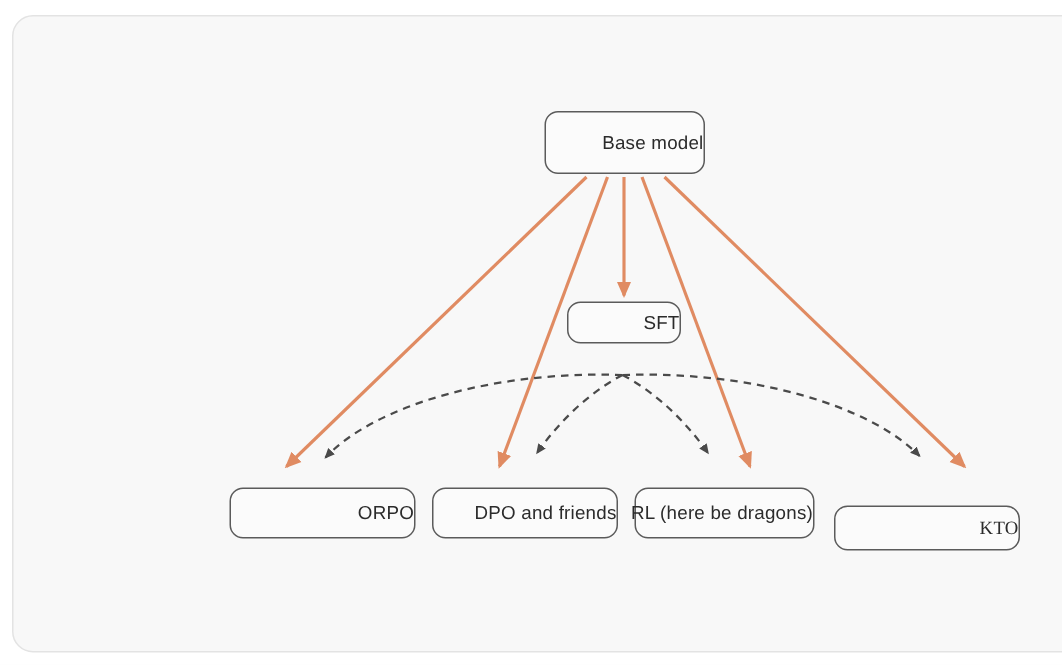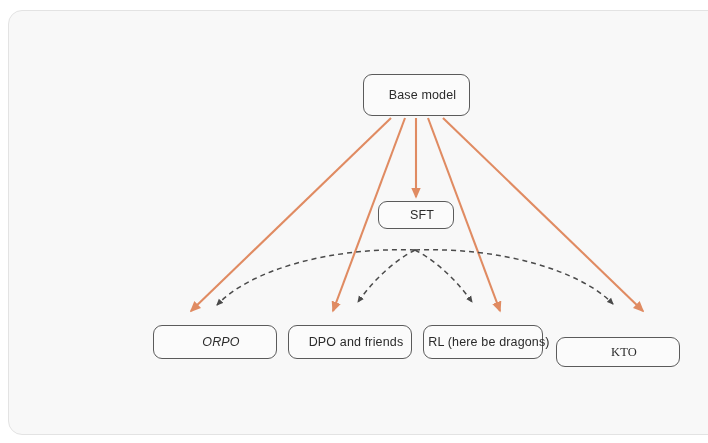--- a/index.html
+++ b/index.html
@@ -35,21 +35,21 @@
     height: 443px;
   }
   .node-box {
     position: absolute;
     box-sizing: border-box;
     background: #fbfbfb;
     border: 1.4px solid #5b5b5b;
     border-radius: 9px;
     display: flex;
     align-items: center;
-    justify-content: center;
+    justify-content: flex-end;
     color: #2b2b2b;
     font-size: 12.5px;
     font-family: "Liberation Sans", sans-serif;
     letter-spacing: 0.15px;
     white-space: nowrap;
     padding-left: 12px;
   }
   .node-label {
     pointer-events: none;
   }
@@ -88,21 +88,21 @@
   </svg>
 
   <div class="node-box" style="left:363px; top:74px; width:107px; height:42px;">
     <span class="node-label">Base model</span>
   </div>
 
   <div class="node-box" style="left:378px; top:201px; width:76px; height:28px;">
     <span class="node-label">SFT</span>
   </div>
 
-  <div class="node-box" style="left:153px; top:325px; width:124px; height:34px;font-style:italic;">
+  <div class="node-box" style="left:153px; top:325px; width:124px; height:34px;">
     <span class="node-label">ORPO</span>
   </div>
 
   <div class="node-box" style="left:423px; top:325px; width:120px; height:34px;">
     <span class="node-label">RL (here be dragons)</span>
   </div>
 
   <div class="node-box" style="left:288px; top:325px; width:124px; height:34px;">
     <span class="node-label">DPO and friends</span>
   </div>

